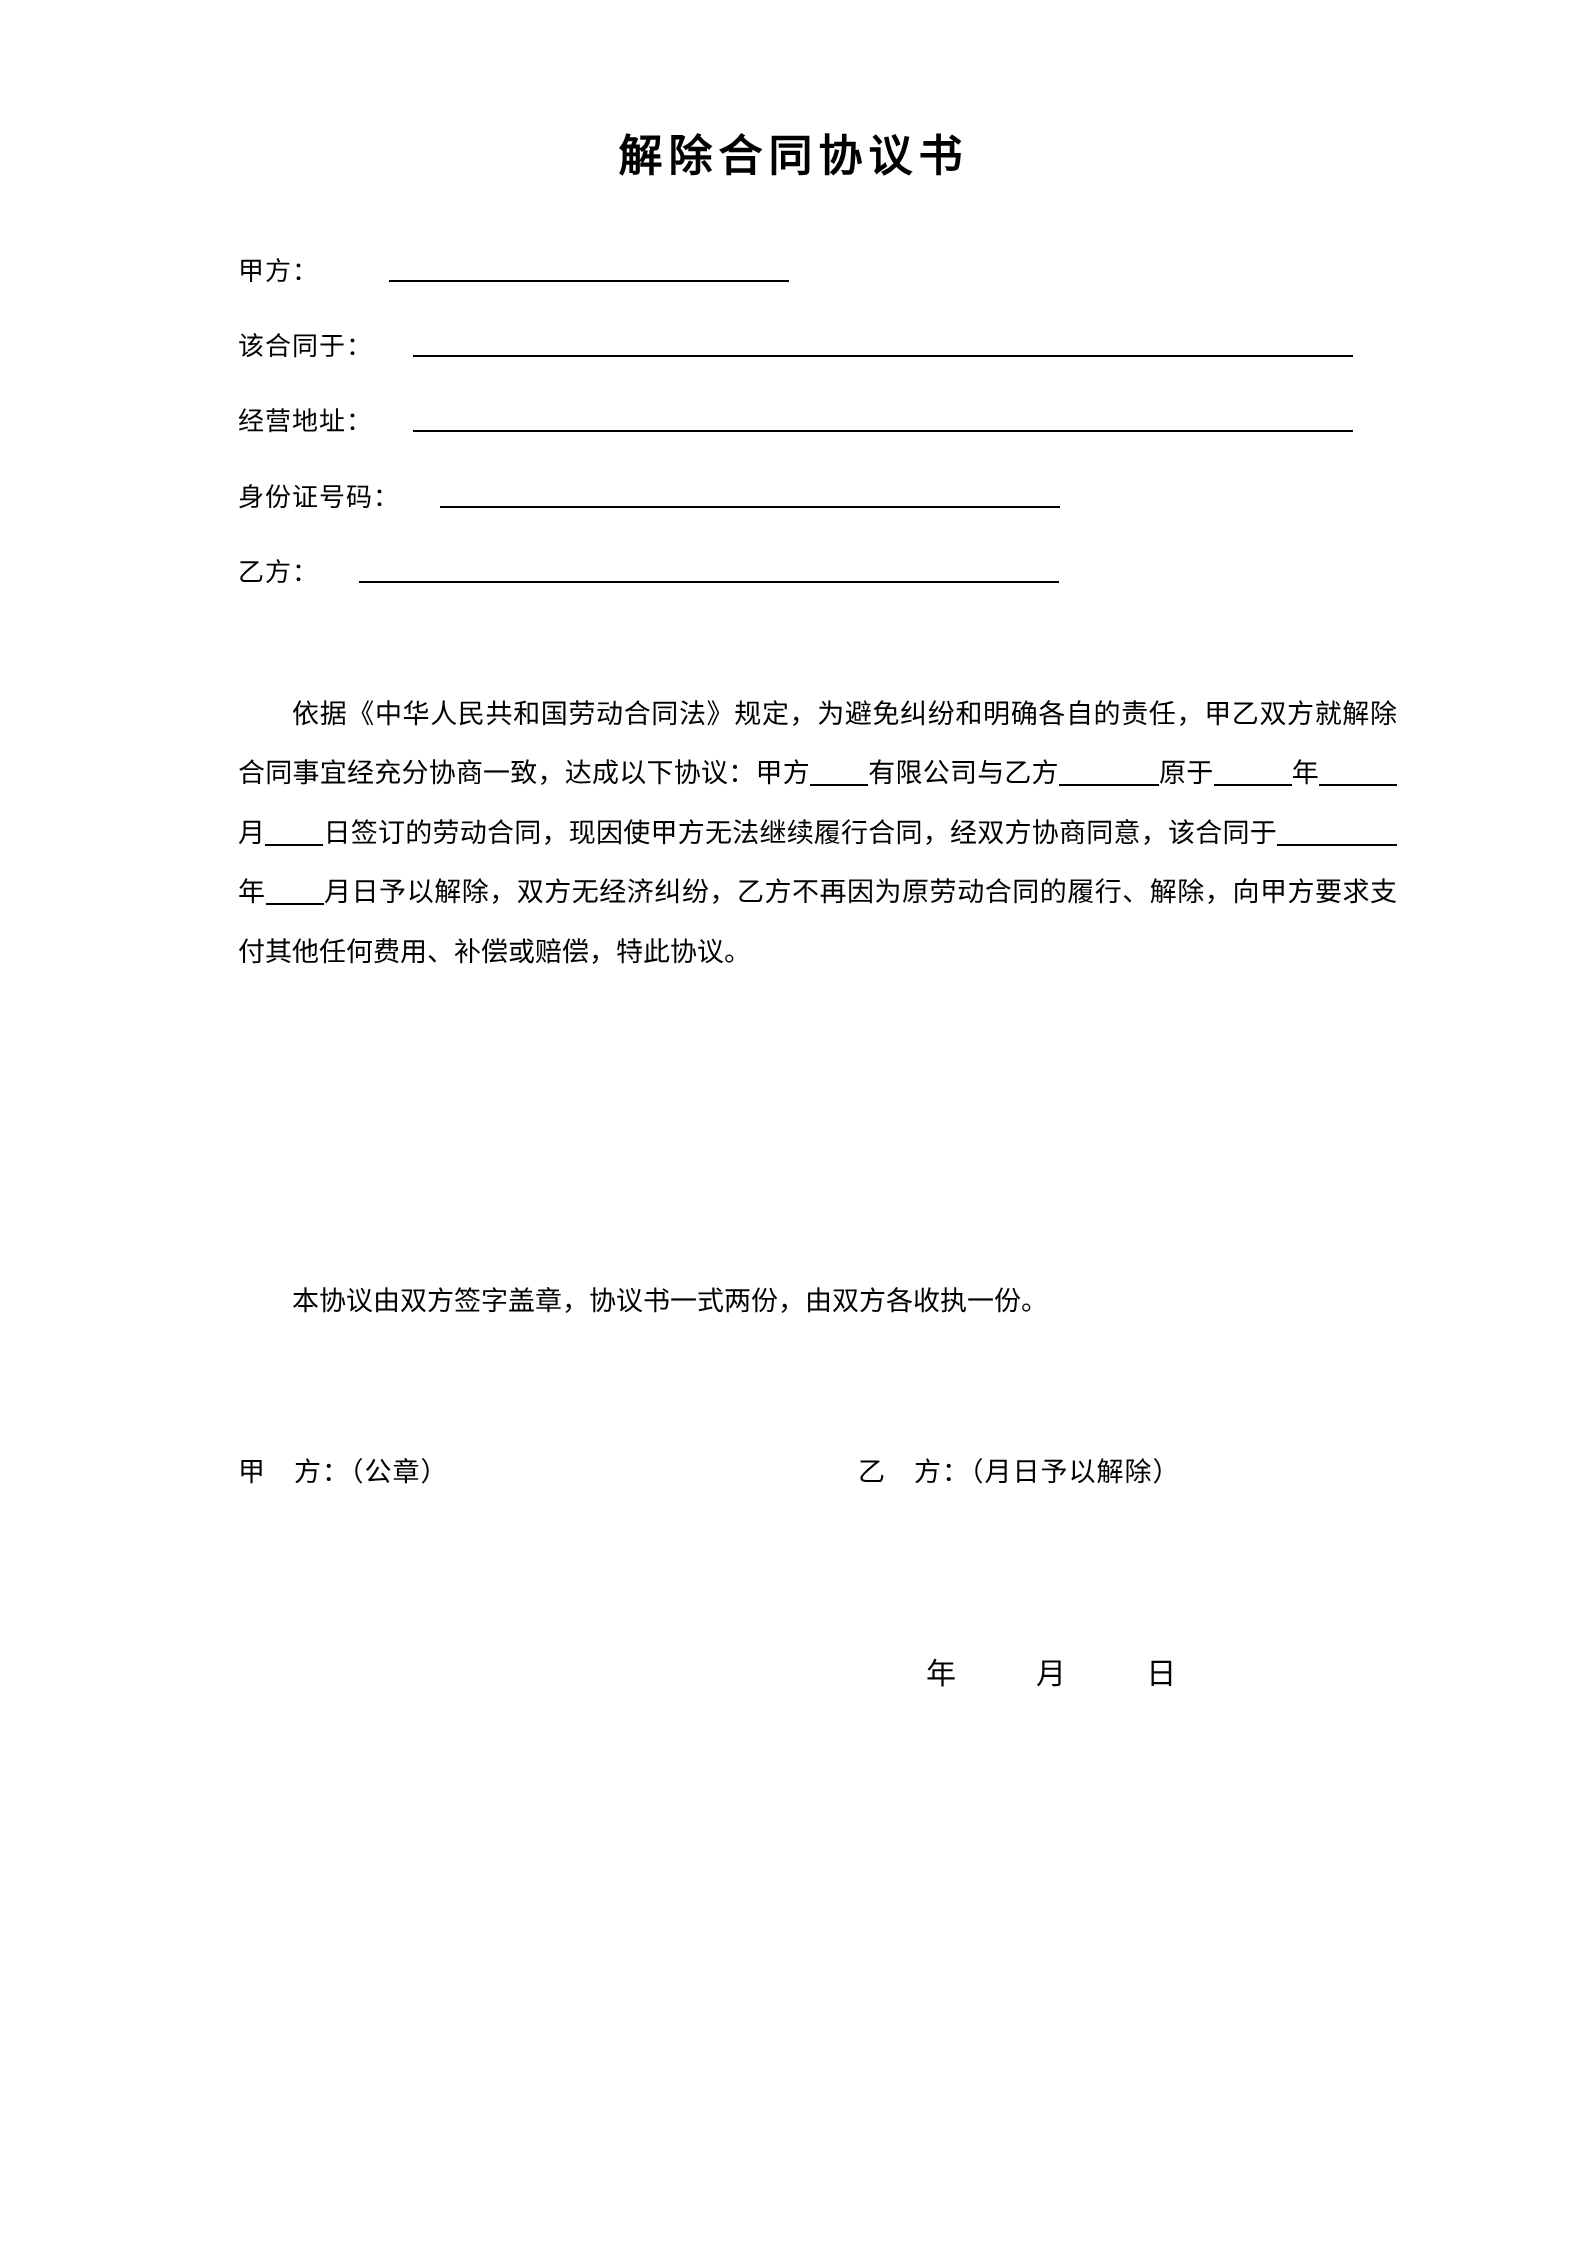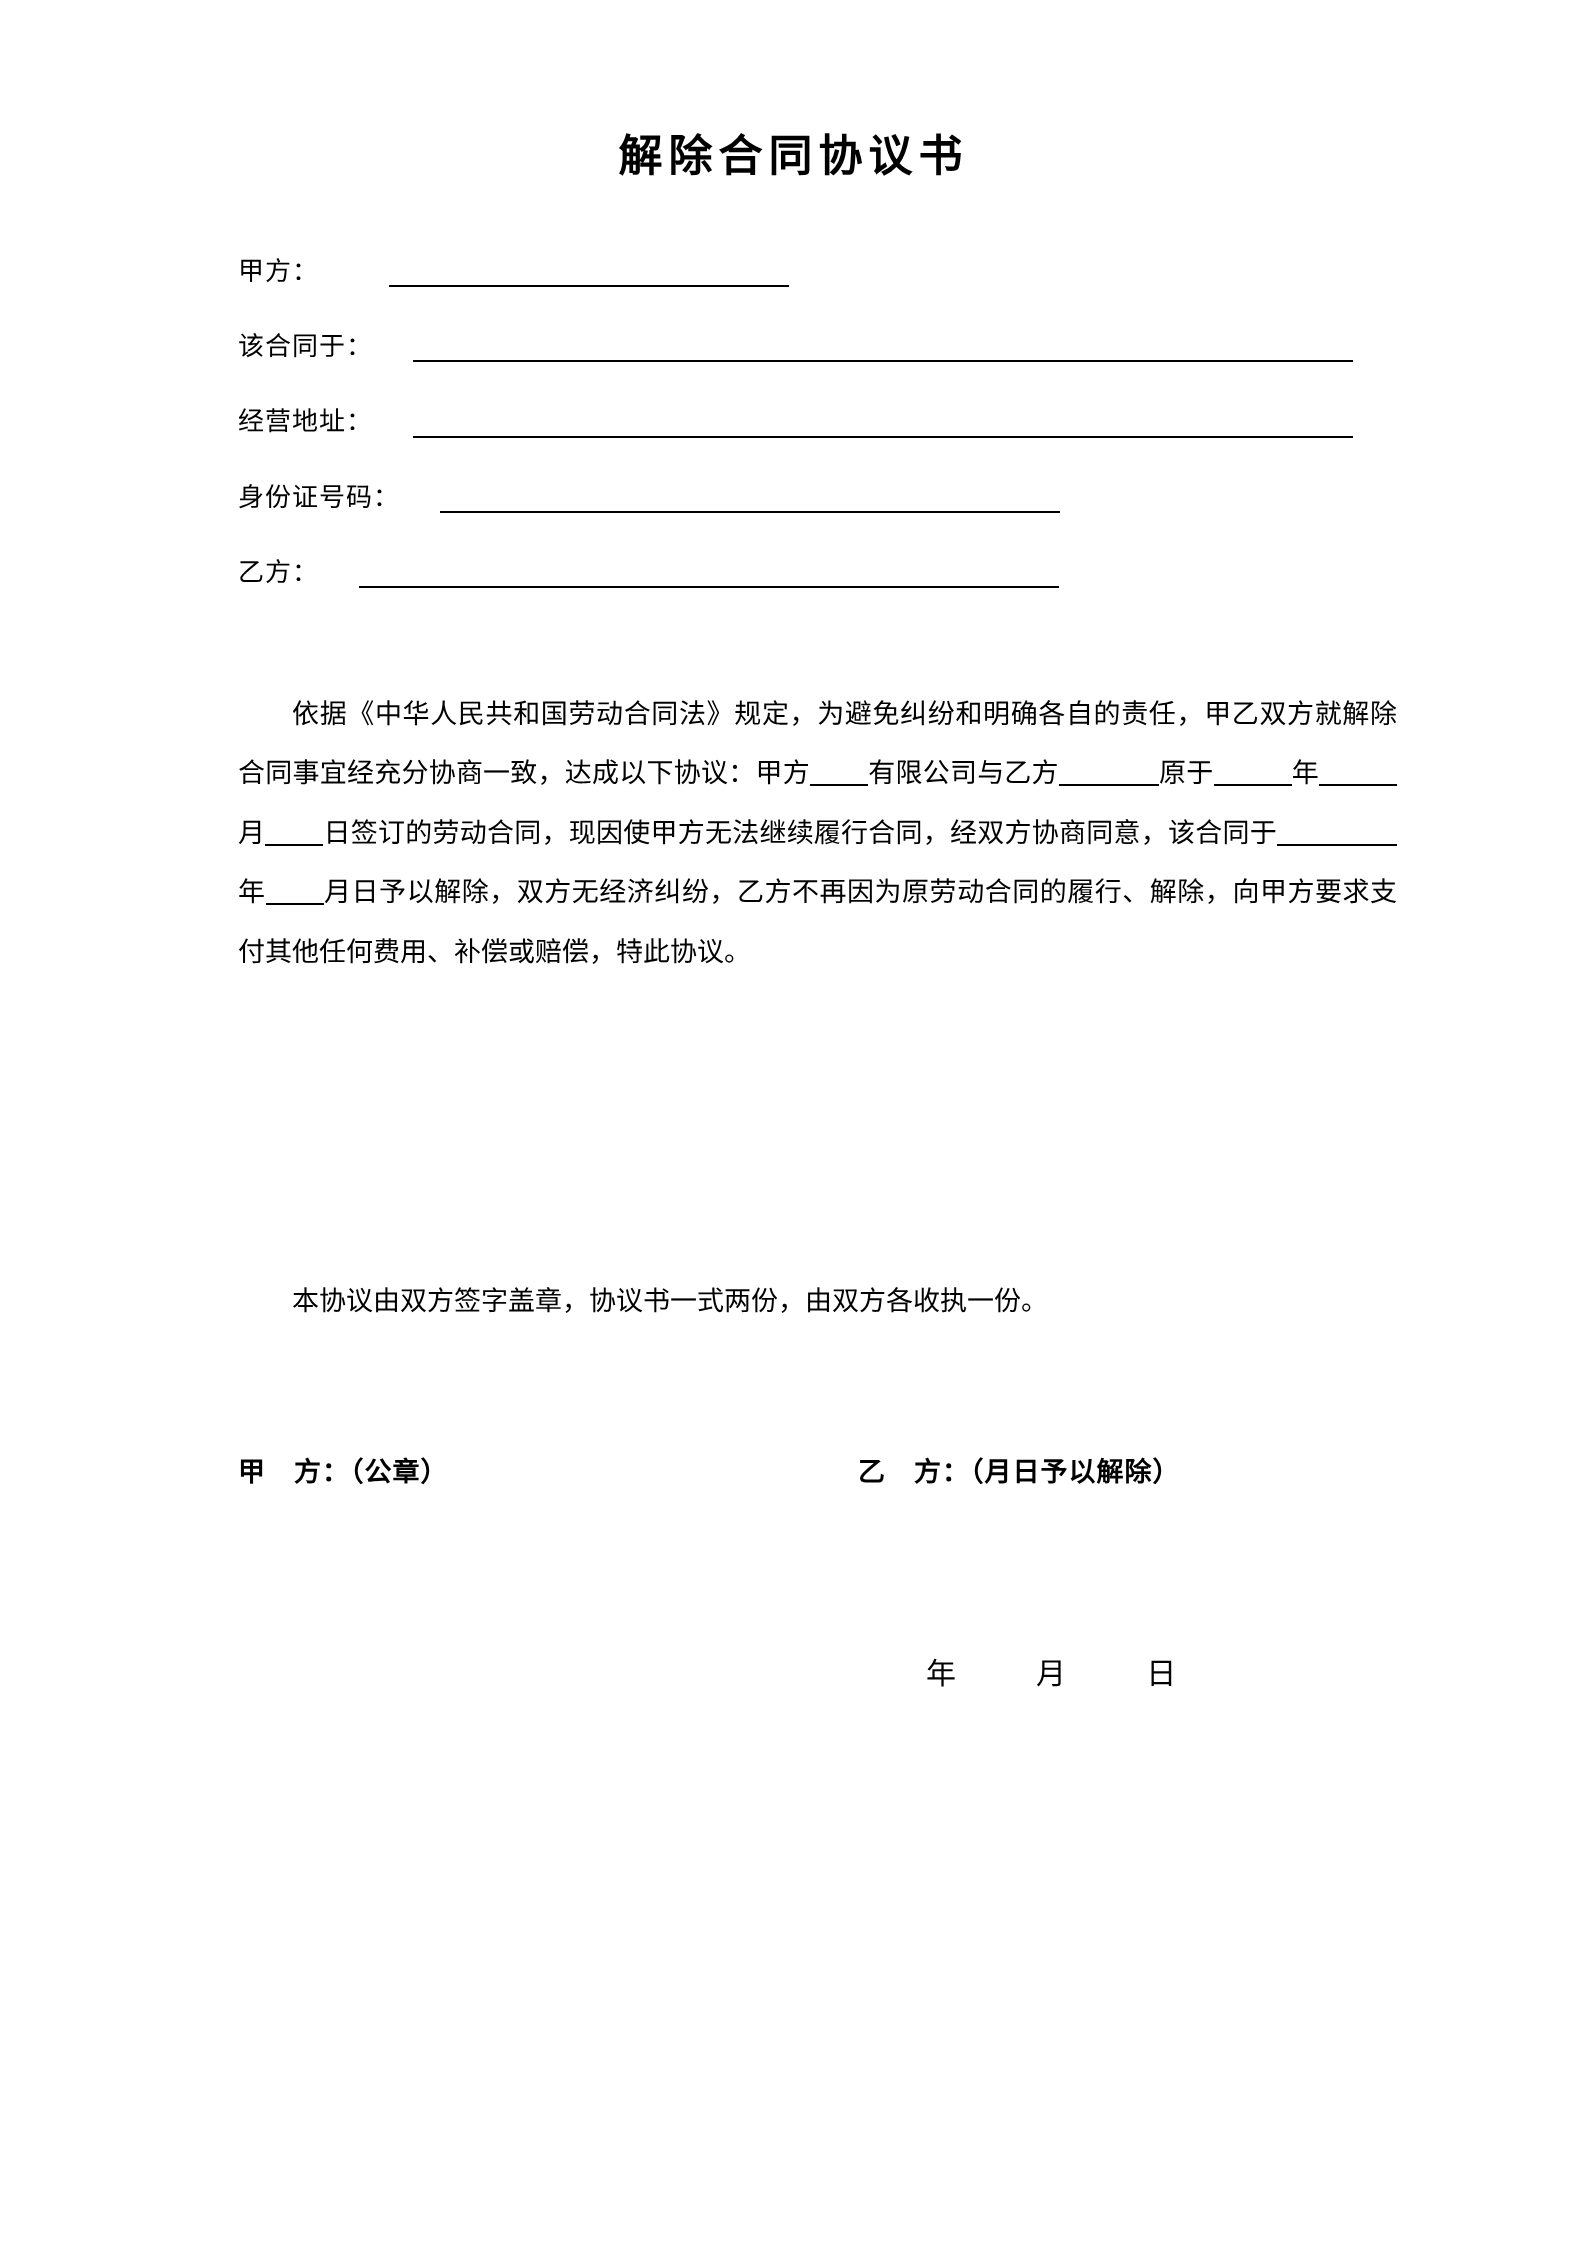--- a/index.html
+++ b/index.html
@@ -34,21 +34,20 @@
   .field-block {
     margin-top: 72px;
     padding-left: 238px;
     padding-right: 150px;
   }
   .field-row {
     font-size: 26px;
     line-height: 1.2;
     margin-bottom: 44px;
     display: flex;
-    align-items: flex-end;
     white-space: nowrap;
     gap: 10px;
   }
   .field-label {
     font-size: 26px;
     letter-spacing: 1px;
   }
   .blank {
     display: inline-block;
     border-bottom: 2px solid #000;
@@ -91,21 +90,20 @@
     margin: 0;
     text-indent: 2em;
   }
 
   .sign-block {
     margin-top: 120px;
     padding-left: 238px;
     padding-right: 190px;
     display: flex;
     font-size: 27px;
-    font-weight: bold;
   }
   .sign-left { width: 620px; letter-spacing: 1px; }
   .sign-right { letter-spacing: 1px; }
 
   .date-block {
     margin-top: 160px;
     padding-left: 238px;
     font-size: 30px;
     margin-left: 28px;
   }

